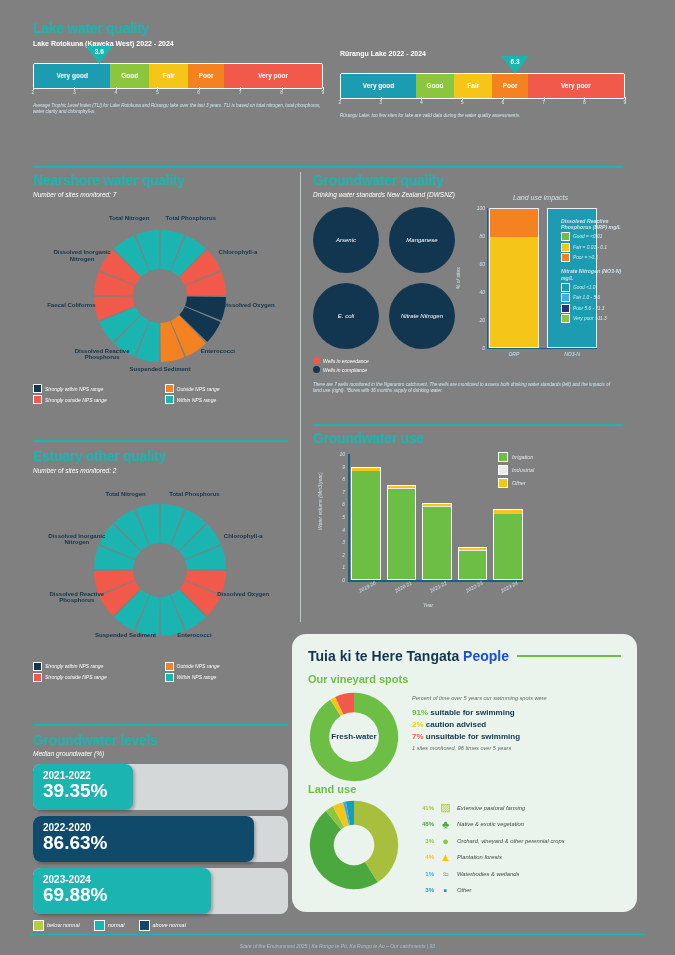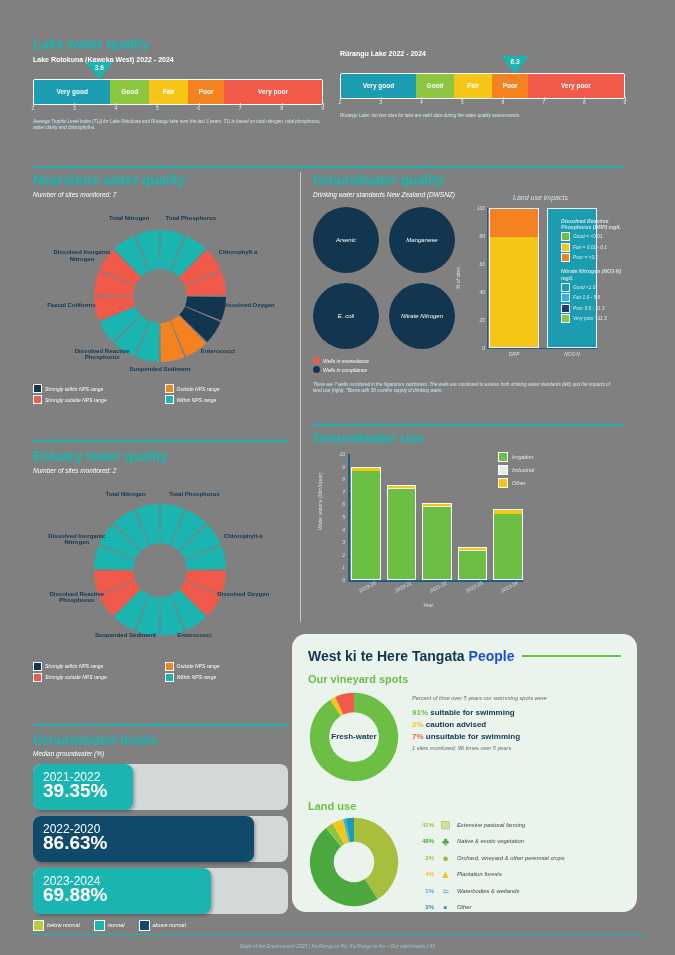--- a/index.html
+++ b/index.html
@@ -44,21 +44,21 @@
 
   
   .axis-lbl { color:#cfe3ea; font-size:5px; font-style:italic; }
   .axis-line { background:#1b5f82; }
 
   
   .gl-row { position:relative; height:46px; margin-bottom:6px; }
   .gl-track { position:absolute; inset:0; background:#d5d8d9; border-radius:8px; }
   .gl-fill { position:absolute; left:0; top:0; bottom:0; border-radius:8px;
              box-shadow:2px 2px 3px rgba(0,0,0,.25); }
-  .gl-year { position:absolute; left:10px; top:6px; color:#fff; font-size:12px; font-weight:normal; }
+  .gl-year { position:absolute; left:10px; top:6px; color:#fff; font-size:10px; font-weight:bold; }
   .gl-val  { position:absolute; left:10px; top:16px; color:#fff; font-size:19px; font-weight:bold; }
   .gl-leg { display:flex; gap:14px; align-items:center; }
 
   
   .people { position:absolute; background:#eaf4ec; border-radius:14px; }
   .p-title { font-size:14px; font-weight:bold; color:#12364f; }
   .p-title em { color:#1d4ed8; font-style:normal; }
   .p-sec { color:#6cbe45; font-size:11px; font-weight:bold; }
   .p-note { color:#5f6b63; font-size:5.6px; font-style:italic; line-height:1.3; }
   .p-stat { font-size:8px; font-weight:bold; color:#12364f; }
@@ -69,21 +69,21 @@
 
   .footer { position:absolute; left:0; right:0; bottom:6px; text-align:center;
             color:#9fc4d8; font-size:5px; font-style:italic; }
   .foot-rule { position:absolute; left:30px; right:30px; bottom:20px; height:1px; background:#1ab5b0; }
 </style>
 </head>
 <body>
 
 <div class="page">
 
-  <div style="position:absolute;left:33px;top:36px;width:290px;">
+  <div style="position:absolute;left:33px;top:20px;width:290px;">
     <div class="sec-title">Lake water quality</div>
     <div class="lake-head" style="margin-top:4px;">Lake Rotokuna (Kaweka West) 2022 - 2024</div>
     <div style="position:relative;margin-top:14px;">
       <div class="pointer" id="ptr1" style="left: calc(22.8571% - 14px); top: -17px;">
         <span>3.6</span>
       </div>
       <div class="tli-bar" id="bar1">
           <div class="tli-seg" style="flex: 0.265 1 0%; background: rgb(27, 156, 176);">Very good</div>
           <div class="tli-seg" style="flex: 0.135 1 0%; background: rgb(140, 198, 63);">Good</div>
           <div class="tli-seg" style="flex: 0.135 1 0%; background: rgb(245, 197, 24);">Fair</div>
@@ -355,21 +355,21 @@
         </div>
         <div style="display: flex; align-items: center; gap: 4px; margin-bottom: 3px;">
           <div style="width: 10px; height: 10px; background: rgb(245, 197, 24); border: 1px solid rgb(255, 255, 255); flex: 0 0 auto;"></div>
           <div style="color: rgb(223, 233, 236); font-size: 5.5px; font-style: italic;">Other</div>
         </div>
       </div>
   </div>
 
   <div style="position:absolute;left:33px;top:440px;width:255px;">
     <div class="divider-h" style="margin-bottom:6px;"></div>
-    <div class="sec-title">Estuary water quality</div>
+    <div class="sec-title">Estuary other quality</div>
     <div class="sub" style="margin-top:3px;">Number of sites monitored: 2</div>
     <div style="position:relative;height:185px;margin-top:4px;">
       <svg id="estuary-donut" width="150" height="150" viewBox="0 0 100 100" style="position:absolute;left:52px;top:16px;">
           <path d="M50.614335934922394 6.004288943590616 A44 44 0 0 1 66.2688573200485 9.118166852501531 L56.655441630928934 33.27561371238699 A18 18 0 0 0 50.251319246104615 32.00175456783252 Z" fill="#1ab5b0"></path>
           <path d="M67.40400211277046 9.588359220904167 A44 44 0 0 1 80.67526452560085 18.455933263378764 L62.54897185138216 37.09560906229132 A18 18 0 0 0 57.11981904613337 33.46796513582443 Z" fill="#1ab5b0"></path>
           <path d="M81.54406673662123 19.32473547439916 A44 44 0 0 1 90.41164077909583 32.595997887229544 L66.53203486417557 42.88018095386663 A18 18 0 0 0 62.90439093770869 37.45102814861784 Z" fill="#1ab5b0"></path>
           <path d="M90.88183314749847 33.73114267995151 A44 44 0 0 1 93.99571105640939 49.385664065077606 L67.99824543216748 49.748680753895385 A18 18 0 0 0 66.72438628761302 43.34455836907107 Z" fill="#1ab5b0"></path>
           <path d="M93.99571105640939 50.614335934922394 A44 44 0 0 1 90.88183314749847 66.26885732004848 L66.72438628761302 56.65544163092893 A18 18 0 0 0 67.99824543216748 50.251319246104615 Z" fill="#f15a4a"></path>
           <path d="M90.41164077909583 67.40400211277046 A44 44 0 0 1 81.54406673662123 80.67526452560084 L62.90439093770869 62.54897185138216 A18 18 0 0 0 66.53203486417557 57.11981904613337 Z" fill="#f15a4a"></path>
           <path d="M80.67526452560085 81.54406673662123 A44 44 0 0 1 67.40400211277046 90.41164077909583 L57.11981904613337 66.53203486417557 A18 18 0 0 0 62.54897185138216 62.90439093770868 Z" fill="#1ab5b0"></path>
@@ -449,21 +449,21 @@
           <div style="width: 11px; height: 11px; background: rgb(15, 74, 107); border: 1px solid rgb(255, 255, 255); flex: 0 0 auto;"></div>
           <div style="color: rgb(255, 255, 255); font-size: 5.5px; font-style: italic;">above normal</div>
         </div>
       </div>
   </div>
 
   <div class="people" style="left:292px;top:634px;width:345px;height:278px;">
     <div style="padding:14px 16px 0 16px;">
       <div style="display:flex;align-items:center;gap:8px;">
         <div class="p-title">
-          <span>West ki te Here Tangata</span>
+          <span>Tuia ki te Here Tangata</span>
           <em>People</em>
         </div>
         <div style="flex:1;height:1.5px;background:#6cbe45;"></div>
       </div>
 
       <div class="p-sec" style="margin-top:9px;">Our vineyard spots</div>
 
       <div style="display:flex;gap:12px;margin-top:6px;">
         <div style="position:relative;width:92px;height:92px;flex:none;">
           <svg id="swim-donut" width="92" height="92" viewBox="0 0 100 100">
@@ -478,21 +478,21 @@
           <div class="p-note">Percent of time over 5 years our swimming spots were</div>
           <div id="swim-stats" style="margin-top:6px;">
               <div class="p-stat" style="margin-bottom: 3px;"><span style="color: rgb(108, 190, 69);">91% </span><span>suitable for swimming</span></div>
               <div class="p-stat" style="margin-bottom: 3px;"><span style="color: rgb(245, 197, 24);">2% </span><span>caution advised</span></div>
               <div class="p-stat" style="margin-bottom: 3px;"><span style="color: rgb(241, 90, 74);">7% </span><span>unsuitable for swimming</span></div>
             </div>
           <div class="p-note" style="margin-top:4px;">1 sites monitored, 96 times over 5 years</div>
         </div>
       </div>
 
-      <div class="p-sec" style="margin-top:17px;">Land use</div>
+      <div class="p-sec" style="margin-top:0;">Land use</div>
 
       <div style="display:flex;gap:12px;margin-top:4px;">
         <div style="position:relative;width:92px;height:92px;flex:none;">
           <svg id="land-donut" width="92" height="92" viewBox="0 0 100 100">
               <path d="M50 2 A48 48 0 0 1 75.71968615899185 90.52774042409672 L61.78818948953793 68.57521436104433 A22 22 0 0 0 50 28 Z" fill="#a8bf3e"></path>
               <path d="M75.71968615899185 90.52774042409672 A48 48 0 0 1 19.40364849206287 13.01536434676214 L35.976672225528816 33.04870865893265 A22 22 0 0 0 61.78818948953793 68.57521436104433 Z" fill="#4aa83f"></path>
               <path d="M19.40364849206287 13.01536434676214 A48 48 0 0 1 26.87582364311763 7.9372793578945675 L39.40141916976225 30.721253039035012 A22 22 0 0 0 35.976672225528816 33.04870865893265 Z" fill="#8cc63f"></path>
               <path d="M26.87582364311763 7.9372793578945675 A48 48 0 0 1 38.06288541608694 3.5080082658257155 L44.52882248237319 28.69117045517012 A22 22 0 0 0 39.40141916976225 30.721253039035012 Z" fill="#f5c518"></path>
               <path d="M38.06288541608694 3.5080082658257155 A48 48 0 0 1 41.00569689988518 2.8502119650229503 L45.87761107911404 28.389680483968853 A22 22 0 0 0 44.52882248237319 28.69117045517012 Z" fill="#35b0e8"></path>
               <path d="M41.00569689988518 2.8502119650229503 A48 48 0 0 1 49.99999999999999 2 L49.99999999999999 28 A22 22 0 0 0 45.87761107911404 28.389680483968853 Z" fill="#1b9cb0"></path>

